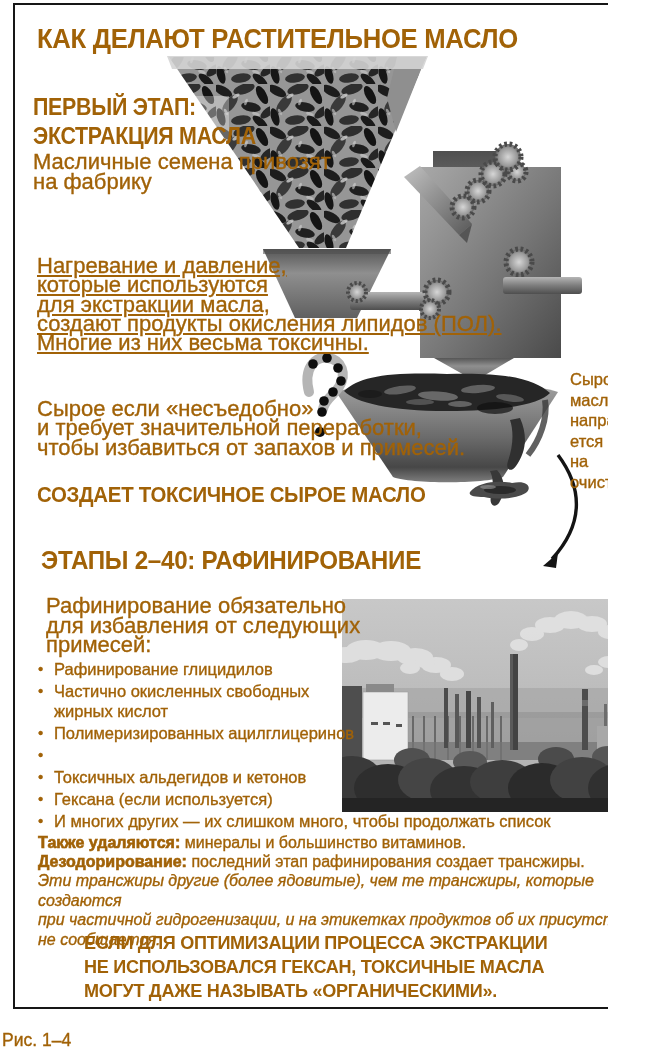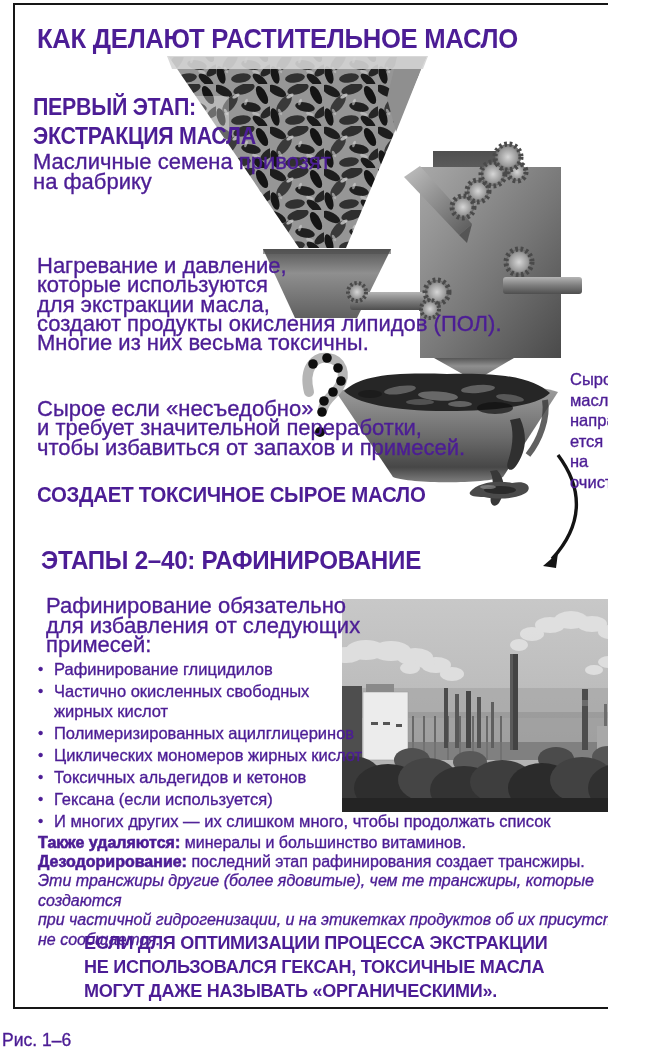--- a/index.html
+++ b/index.html
@@ -1,17 +1,17 @@
 <!DOCTYPE html>
 <html><head>
 <meta charset="utf-8">
 <style>
   html,body{margin:0;padding:0;background:#ffffff;}
   .page{position:relative;width:608px;height:1058px;background:#fff;overflow:hidden;
-        font-family:"Liberation Sans",sans-serif;color:#4c1d95;}
+        font-family:"Liberation Sans",sans-serif;color:#a16207;}
   .abs{position:absolute;}
   .pre{white-space:pre-line;}
   .semi{-webkit-text-stroke:.35px currentColor;}
   .cond{font-weight:700;transform-origin:0 0;letter-spacing:-0.3px;}
   .body-txt{font-size:22px;line-height:19.5px;}
   .figure-border{border:2px solid #161616;}
   .bullet-row{display:flex;align-items:flex-start;margin-bottom:2px;
               font-size:16.5px;line-height:20px;}
   .bullet-dot{width:16px;flex:0 0 16px;font-size:15px;line-height:20px;}
   .lead{font-weight:700;-webkit-text-stroke:.6px currentColor;}
@@ -228,21 +228,21 @@
   </svg>
 
   <div class="abs cond" style="left:37px;top:24px;font-size:27px;line-height:30px;transform:scaleX(.95);">КАК ДЕЛАЮТ РАСТИТЕЛЬНОЕ МАСЛО</div>
 
   <div class="abs cond pre" style="left:33px;top:93px;font-size:23px;line-height:28.5px;transform:scaleX(.93);">ПЕРВЫЙ ЭТАП:
 ЭКСТРАКЦИЯ МАСЛА</div>
 
   <div class="abs pre semi body-txt" style="left:33px;top:152px;line-height:20px;">Масличные семена привозят
 на фабрику</div>
 
-  <div class="abs pre semi body-txt" style="left:37px;top:256px;line-height:19.3px;">Нагревание и давление,
+  <div class="abs pre semi body-txt" style="left:37px;top:256px;line-height:19.3px;text-decoration:underline;">Нагревание и давление,
 которые используются
 для экстракции масла,
 создают продукты окисления липидов (ПОЛ).
 Многие из них весьма токсичны.</div>
 
   <div class="abs pre semi body-txt" style="left:37px;top:399px;line-height:19.3px;">Сырое если «несъедобно»
 и требует значительной переработки,
 чтобы избавиться от запахов и примесей.</div>
 
   <div class="abs cond" style="left:37px;top:483px;font-size:21.5px;line-height:24px;transform:scaleX(.95);">СОЗДАЕТ ТОКСИЧНОЕ СЫРОЕ МАСЛО</div>
@@ -268,21 +268,20 @@
       <span class="bullet-dot">•</span>
       <span class="pre">Частично окисленных свободных
 жирных кислот</span>
     </div>
     <div class="bullet-row semi">
       <span class="bullet-dot">•</span>
       <span class="pre">Полимеризированных ацилглицеринов</span>
     </div>
     <div class="bullet-row semi">
       <span class="bullet-dot">•</span>
-      <span class="pre">Циклических мономеров жирных кислот</span>
     </div>
     <div class="bullet-row semi">
       <span class="bullet-dot">•</span>
       <span class="pre">Токсичных альдегидов и кетонов</span>
     </div>
     <div class="bullet-row semi">
       <span class="bullet-dot">•</span>
       <span class="pre">Гексана (если используется)</span>
     </div>
     <div class="bullet-row semi">
@@ -300,15 +299,15 @@
   </div>
 
   <div class="abs pre semi" style="left:38px;top:871px;font-size:16px;line-height:19.5px;width:610px;font-style:italic;">Эти трансжиры другие (более ядовитые), чем те трансжиры, которые создаются
 при частичной гидрогенизации, и на этикетках продуктов об их присутствии
 не сообщается.</div>
 
   <div class="abs cond pre" style="left:84px;top:931px;font-size:19px;line-height:24px;transform:scaleX(.95);">ЕСЛИ ДЛЯ ОПТИМИЗАЦИИ ПРОЦЕССА ЭКСТРАКЦИИ
 НЕ ИСПОЛЬЗОВАЛСЯ ГЕКСАН, ТОКСИЧНЫЕ МАСЛА
 МОГУТ ДАЖЕ НАЗЫВАТЬ «ОРГАНИЧЕСКИМИ».</div>
 
-  <div class="abs semi" style="left:2px;top:1030px;font-size:17.5px;line-height:21px;">Рис. 1–6</div>
+  <div class="abs semi" style="left:2px;top:1030px;font-size:17.5px;line-height:21px;">Рис. 1–4</div>
 
 </div>
 
 </body></html>

